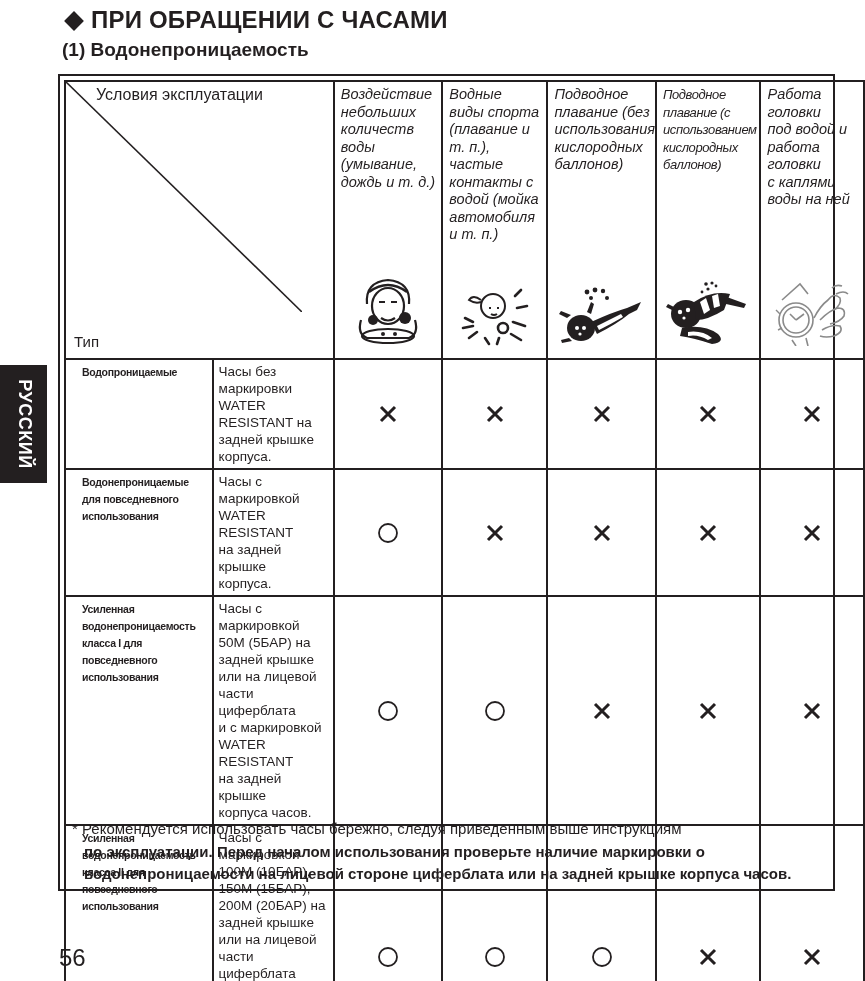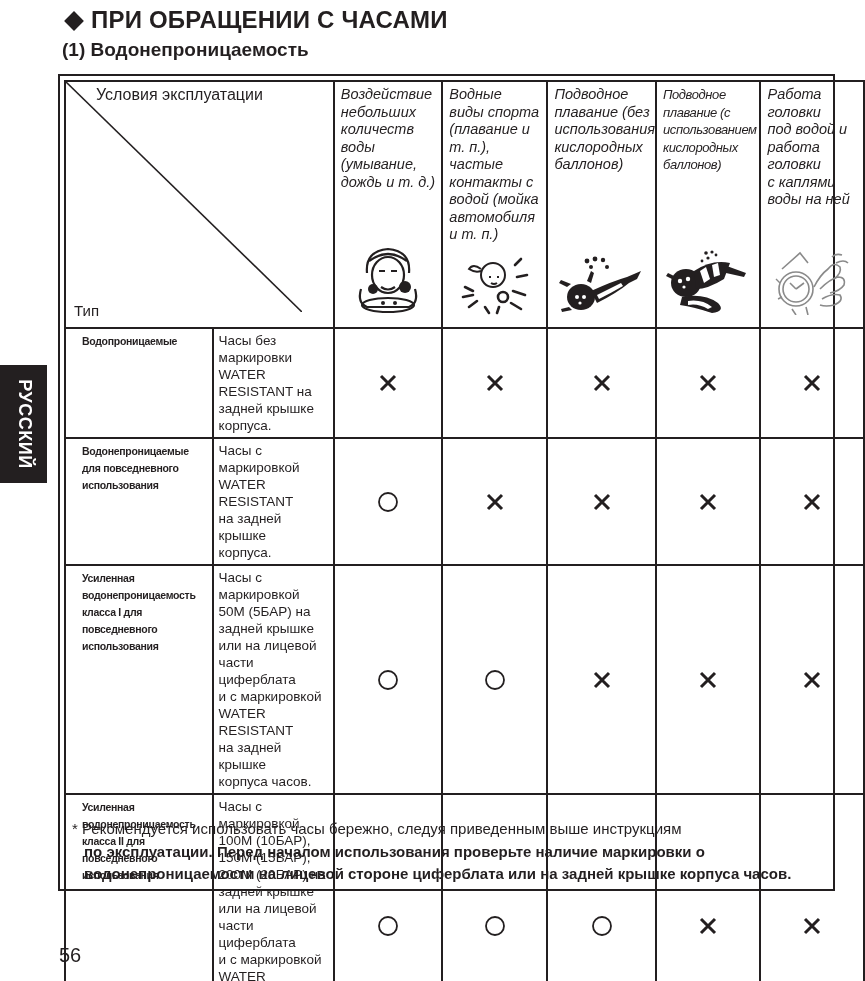--- a/index.html
+++ b/index.html
@@ -4,38 +4,38 @@
 <style>
   html, body { margin:0; padding:0; background:#ffffff; }
   body { width:865px; height:981px; position:relative; overflow:hidden;
          font-family:"Liberation Sans", sans-serif; color:#231f20; }
   .h1 { position:absolute; left:64px; top:6px; font-size:24px; font-weight:bold; letter-spacing:0.2px; white-space:nowrap; }
   .h1 .diamond { display:inline-block; width:14px; height:14px; background:#231f20; transform:rotate(45deg); margin:0 10px 2px 3px; vertical-align:middle; }
   .h2 { position:absolute; left:62px; top:39px; font-size:19px; font-weight:bold; white-space:nowrap; }
   .frame { position:absolute; left:58px; top:74px; width:777px; height:817px; border:2px solid #231f20; box-sizing:border-box; }
   table.wt { position:absolute; left:64px; top:80px; border-collapse:collapse; table-layout:fixed; }
   table.wt td { border:2px solid #231f20; vertical-align:top; padding:0; box-sizing:border-box; }
-  .hdr-diag { position:relative; width:236px; height:245px; }
+  .hdr-diag { position:relative; width:236px; height:276px; }
   .hdr-diag svg { position:absolute; left:0; top:0; }
   .hdr-diag .cond { position:absolute; left:30px; top:4px; font-size:16px; white-space:nowrap; }
   .hdr-diag .type { position:absolute; left:8px; bottom:8px; font-size:15px; }
   .colhead { position:relative; height:230px; padding:4px 0 0 6px !important;font-style:italic; }
   .colhead .txt { font-size:14.5px; line-height:17.5px; white-space:pre-line; }
   .colhead .txt.narrow { font-size:13px; letter-spacing:-0.4px; }
   .colhead .pic { position:absolute; bottom:8px; left:50%; transform:translateX(-50%); }
   .typecell { font-size:10.5px; line-height:17px; padding:4px 16px !important; letter-spacing:-0.3px; white-space:pre-line;font-weight:bold; }
   .desccell { font-size:13.5px; line-height:17px; padding:3px 5px !important; white-space:pre-line; }
   .sym { text-align:center; vertical-align:middle !important; }
   .sym svg { display:inline-block; vertical-align:middle; }
   .footnote { position:absolute; left:72px; top:818px; font-size:15px; line-height:22.5px; width:760px; }
   .footnote .l { white-space:nowrap; }
   .footnote .indent { padding-left:12px;font-weight:bold; }
   .side-tab { position:absolute; left:0; top:365px; width:47px; height:118px; background:#231f20; }
   .side-tab span { position:absolute; left:50%; top:50%; transform:translate(-50%,-50%) rotate(90deg); color:#fff; font-weight:bold; font-size:18px; white-space:nowrap; letter-spacing:0.5px; }
-  .page-num { position:absolute; left:59px; top:944px; font-size:20px;text-align:right; }
+  .page-num { position:absolute; left:59px; top:944px; font-size:24px;text-align:right; }
 </style>
 </head>
 <body>
 
 <div class="h1"><span class="diamond"></span><span>ПРИ ОБРАЩЕНИИ С ЧАСАМИ</span></div>
 <div class="h2">(1) Водонепроницаемость</div>
 
 <div class="side-tab">
     <span>РУССКИЙ</span>
   </div>

